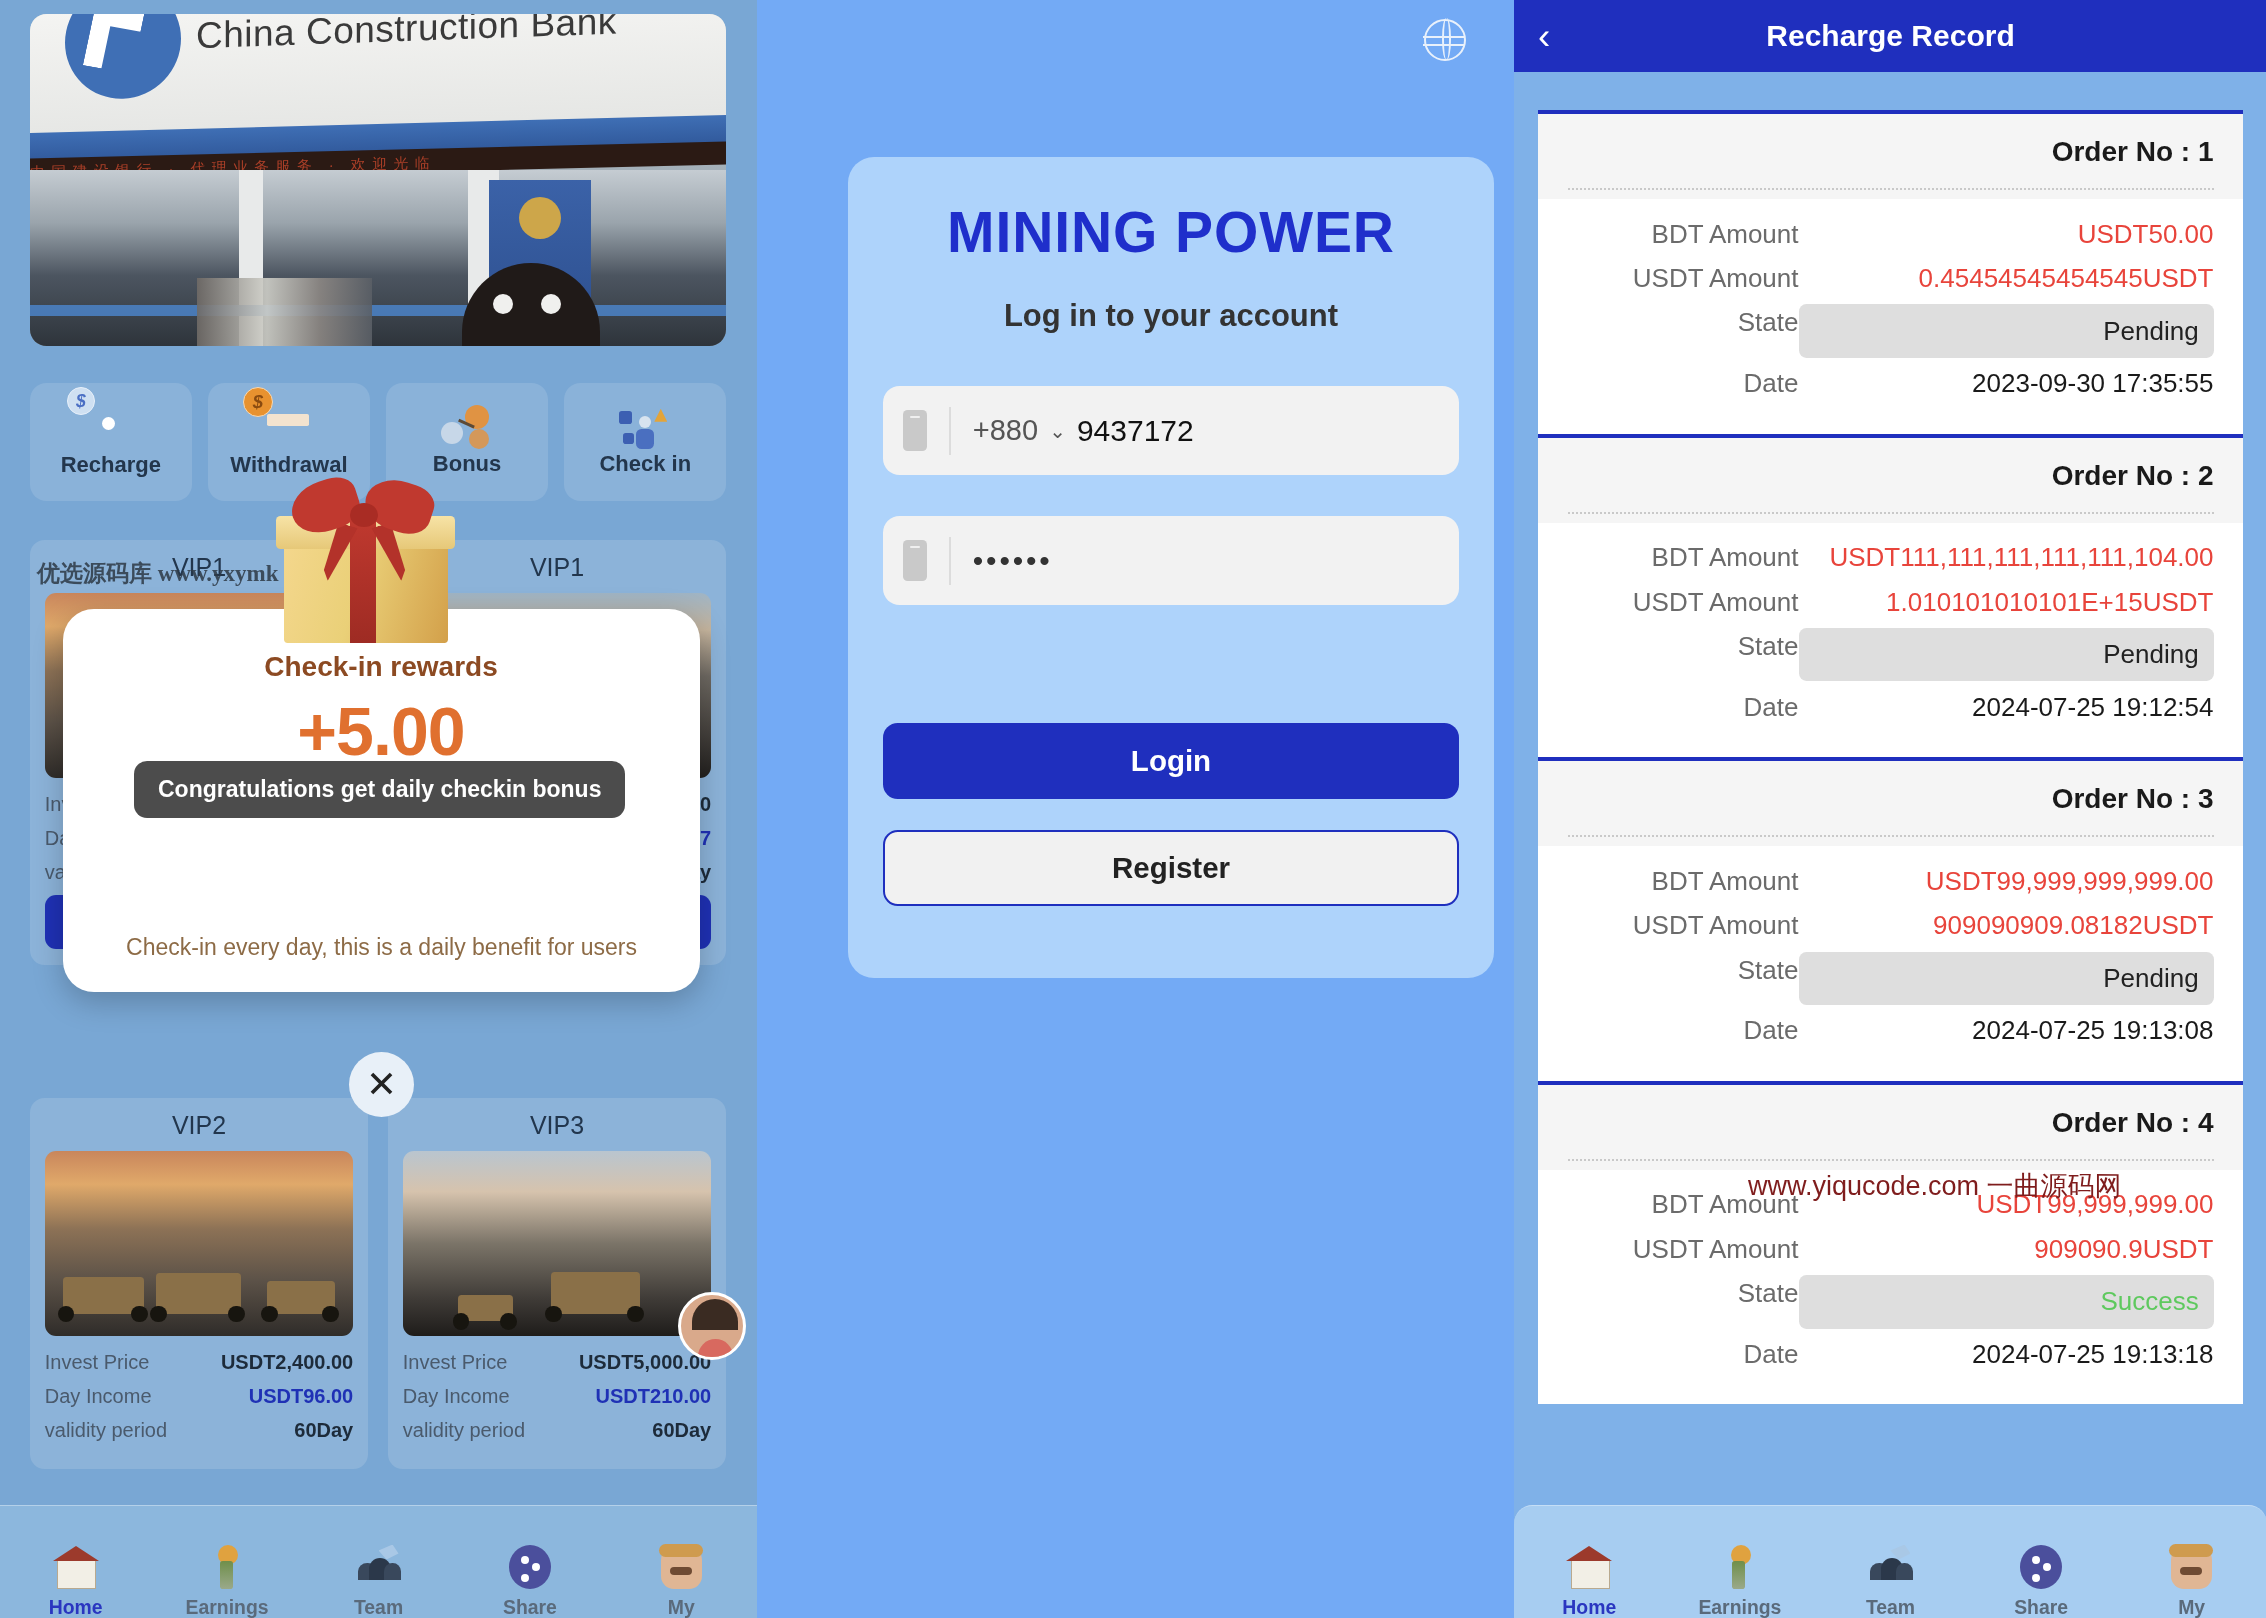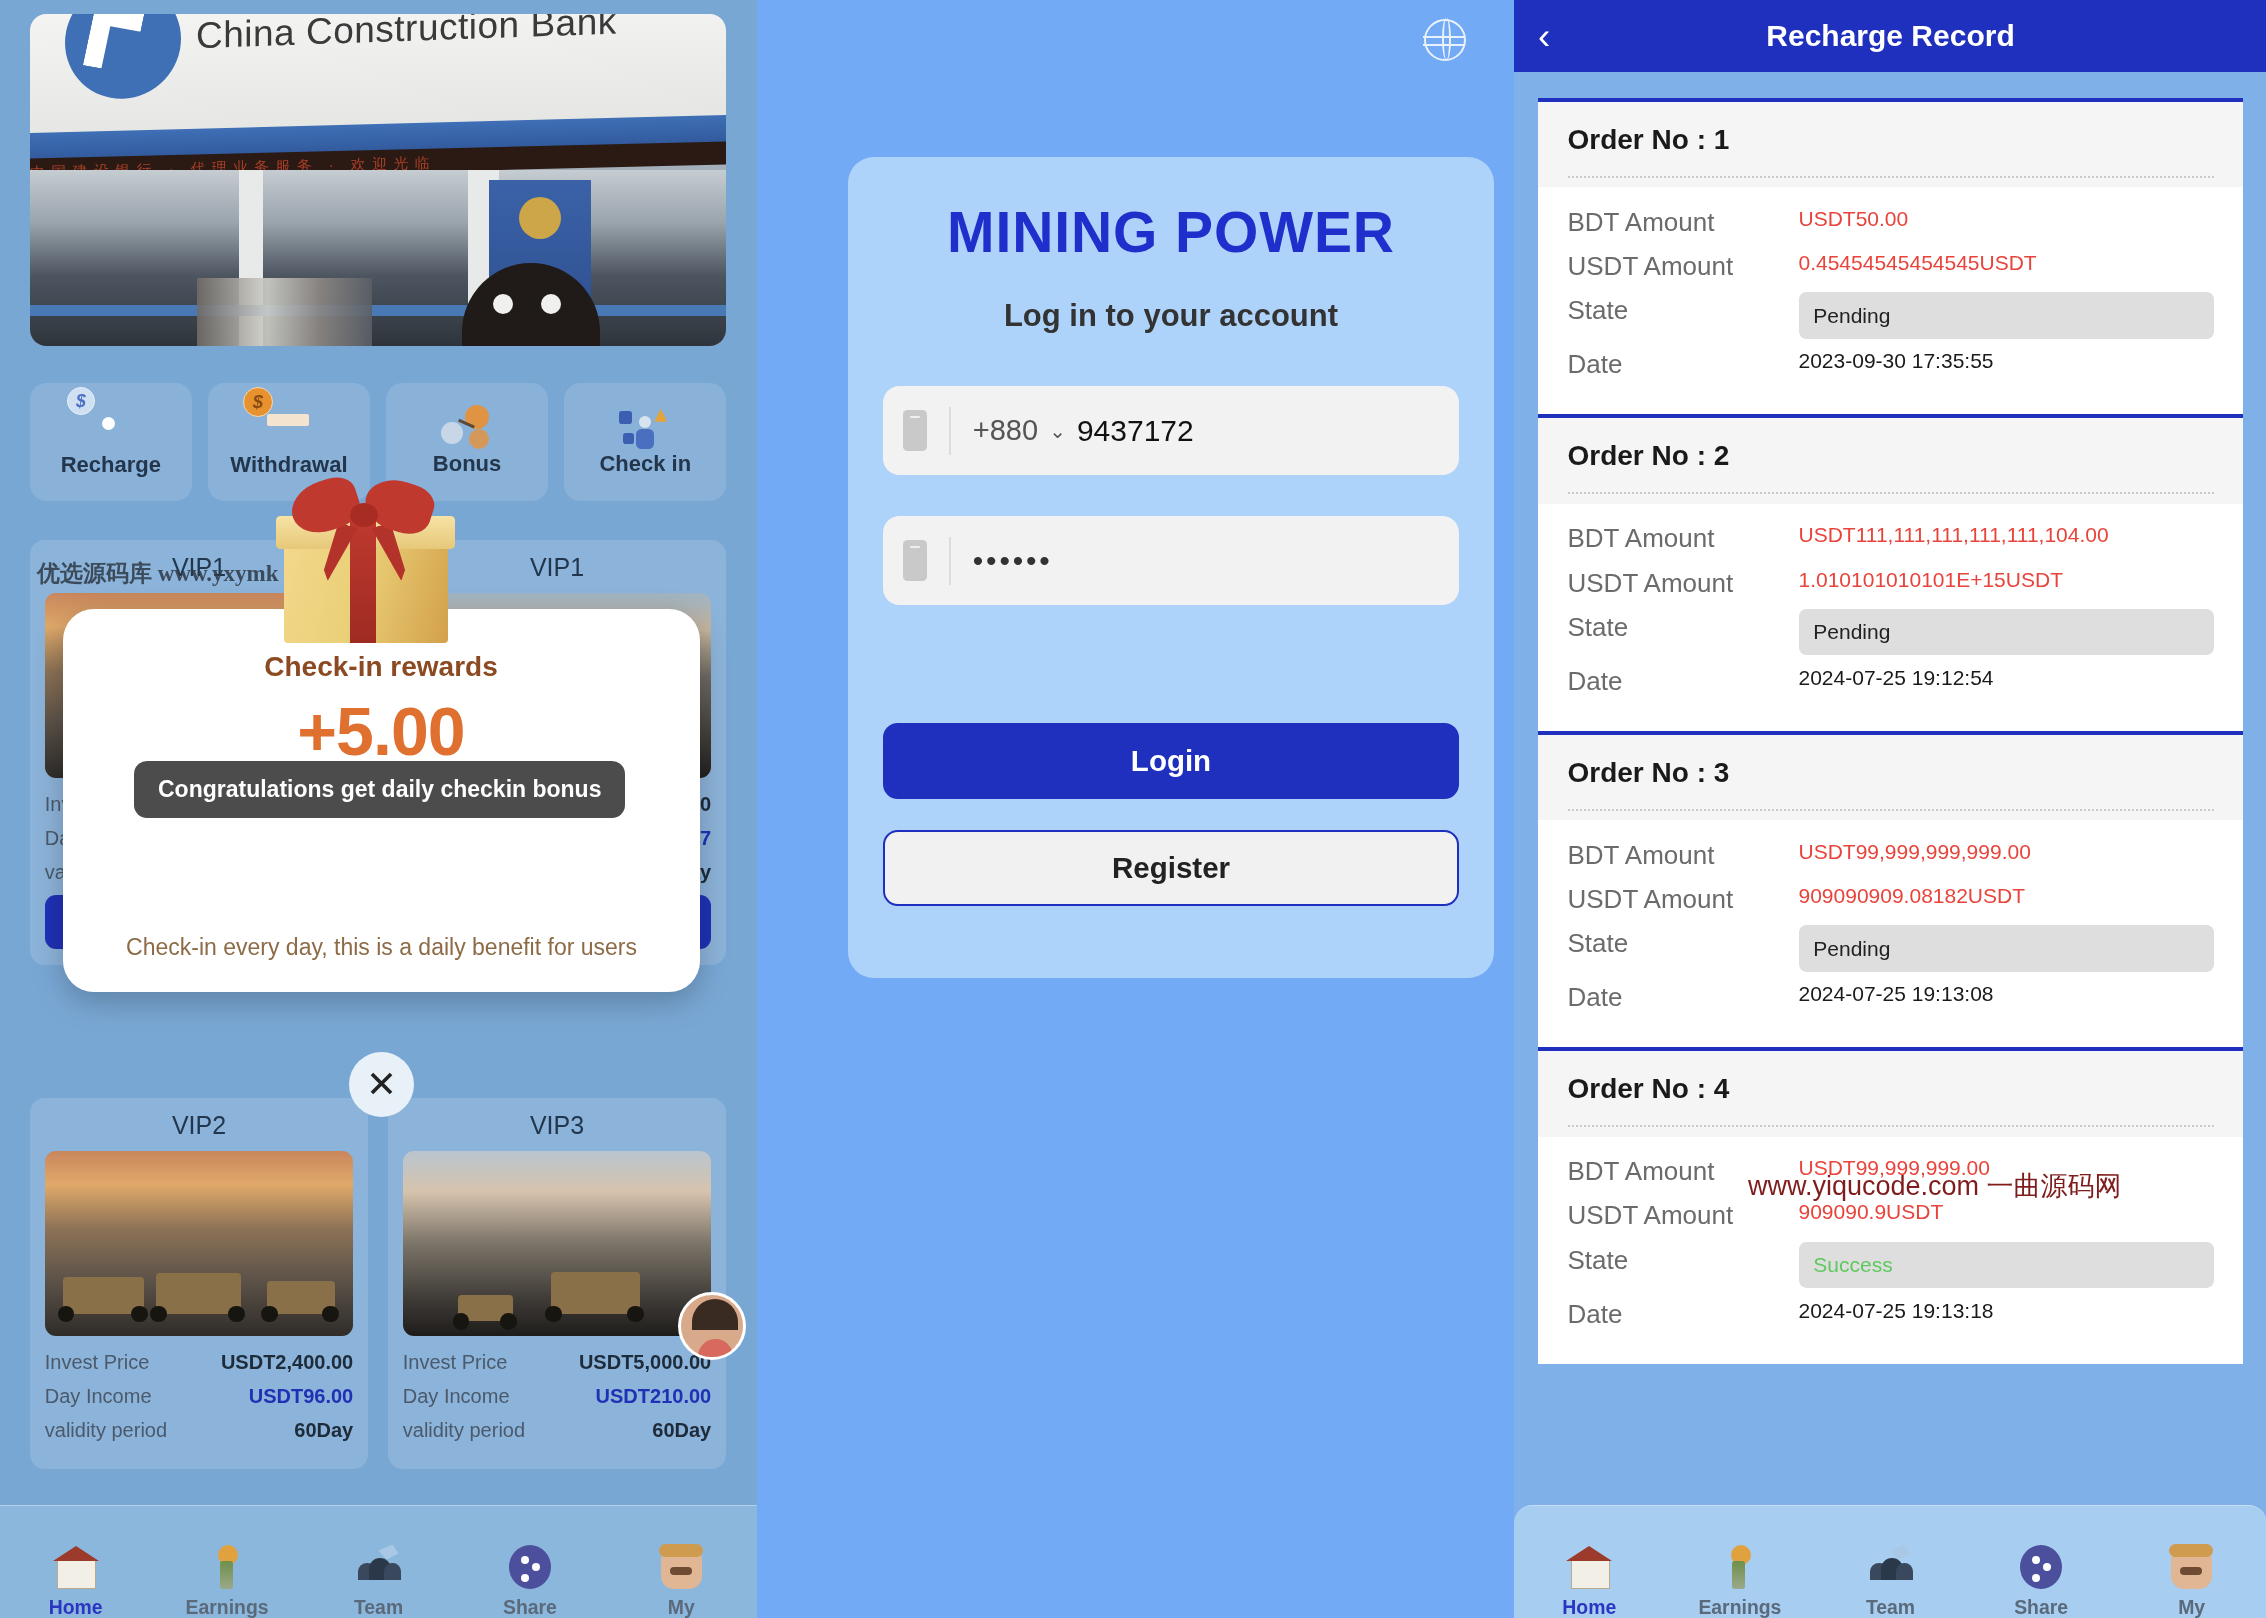--- a/index.html
+++ b/index.html
@@ -363,38 +363,38 @@
   }
   .rec-header{
     height:72px; background:#1f2fbe; display:flex; align-items:center;
     padding:0 24px; position:relative;
   }
   .back-chevron{ font-size:37px; color:#fff; line-height:1; }
   .rec-title{
     position:absolute; left:0; width:100%; text-align:center;
     font-size:30px; font-weight:700; color:#fff;
   }
-  .rec-scroll{ position:relative; padding:26px 24px 0; }
+  .rec-scroll{ position:relative; padding:38px 24px 0;text-align:right; }
   .order-card{
     background:#fff; border-top:4.6px solid #1f2fbe; margin-bottom:0;
     position:relative;
   }
   .order-card + .order-card{ margin-top:0; }
   .oc-head{ background:#f5f5f5; padding:22px 29.5px 9.2px; }
   .oc-title{ font-size:28px; font-weight:700; color:#1a1a1a; }
   .oc-dash{
     margin-top:20px; border-top:2.8px dotted #c9c9c9; height:0;
   }
   .oc-body{ padding:16.6px 29.5px 24px; }
   .oc-row{
     display:flex; align-items:flex-start; margin-bottom:7.4px;
   }
   .oc-k{ width:231px; flex:0 0 231px; font-size:26px; color:#6b6b6b;
     line-height:1.42; }
-  .oc-v{ flex:1; font-size:21px; color:#1a1a1a; line-height:1.42; }
+  .oc-v{ flex:1; font-size:26px; color:#1a1a1a; line-height:1.42; }
   .oc-v.amt{ color:#e8443b; }
   .oc-v.state{
     background:#dedede; border-radius:7.4px; padding:8.3px 14.8px; color:#222;
   }
   .oc-v.state.ok{ color:#5ec95e; }
   .watermark-right{
     position:absolute; left:234px; top:1168px; font-size:27px;
     color:#7f1d1d; white-space:nowrap; pointer-events:none;
     font-family:"Liberation Sans", sans-serif;
   }

